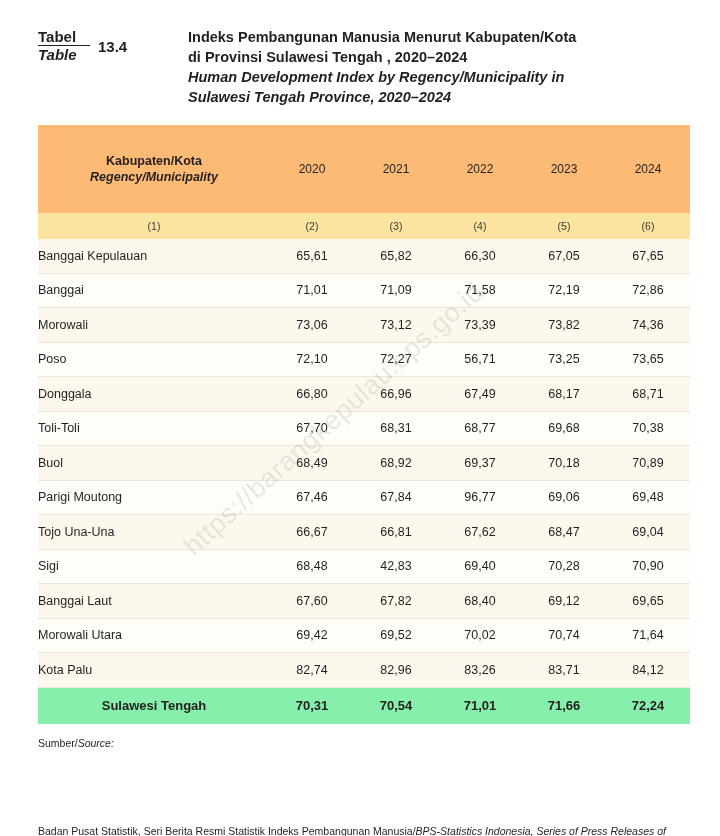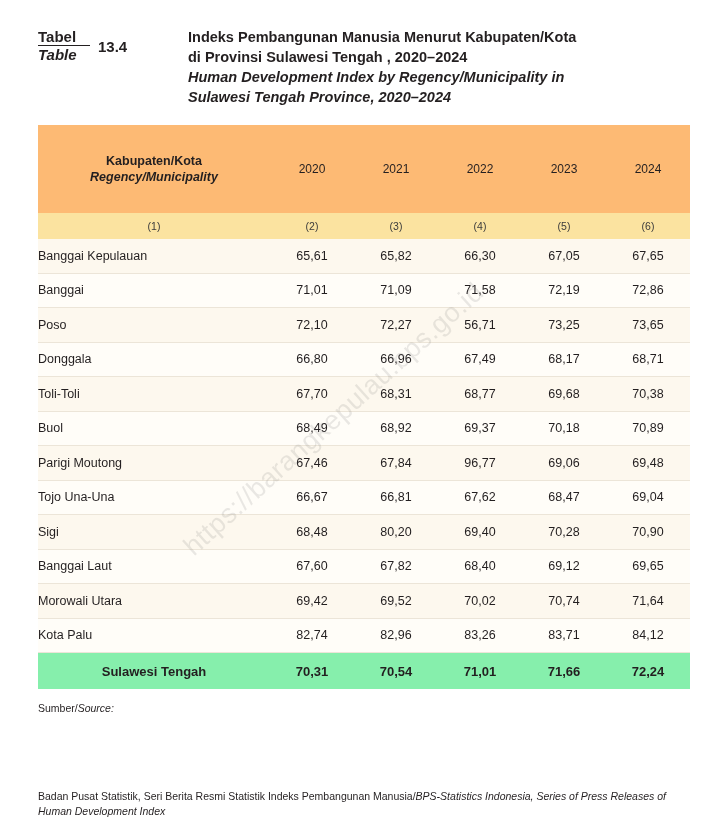--- a/index.html
+++ b/index.html
@@ -264,20 +264,28 @@
         </tr>
         <tr>
           <td class="name">Banggai</td>
           <td class="val">71,01</td>
           <td class="val">71,09</td>
           <td class="val">71,58</td>
           <td class="val">72,19</td>
           <td class="val">72,86</td>
         </tr>
         <tr>
+          <td class="name">Morowali</td>
+          <td class="val">73,06</td>
+          <td class="val">73,12</td>
+          <td class="val">73,39</td>
+          <td class="val">73,82</td>
+          <td class="val">74,36</td>
+        </tr>
+        <tr>
           <td class="name">Poso</td>
           <td class="val">72,10</td>
           <td class="val">72,27</td>
           <td class="val">56,71</td>
           <td class="val">73,25</td>
           <td class="val">73,65</td>
         </tr>
         <tr>
           <td class="name">Donggala</td>
           <td class="val">66,80</td>
@@ -314,21 +322,21 @@
           <td class="name">Tojo Una-Una</td>
           <td class="val">66,67</td>
           <td class="val">66,81</td>
           <td class="val">67,62</td>
           <td class="val">68,47</td>
           <td class="val">69,04</td>
         </tr>
         <tr>
           <td class="name">Sigi</td>
           <td class="val">68,48</td>
-          <td class="val">80,20</td>
+          <td class="val">42,83</td>
           <td class="val">69,40</td>
           <td class="val">70,28</td>
           <td class="val">70,90</td>
         </tr>
         <tr>
           <td class="name">Banggai Laut</td>
           <td class="val">67,60</td>
           <td class="val">67,82</td>
           <td class="val">68,40</td>
           <td class="val">69,12</td>

